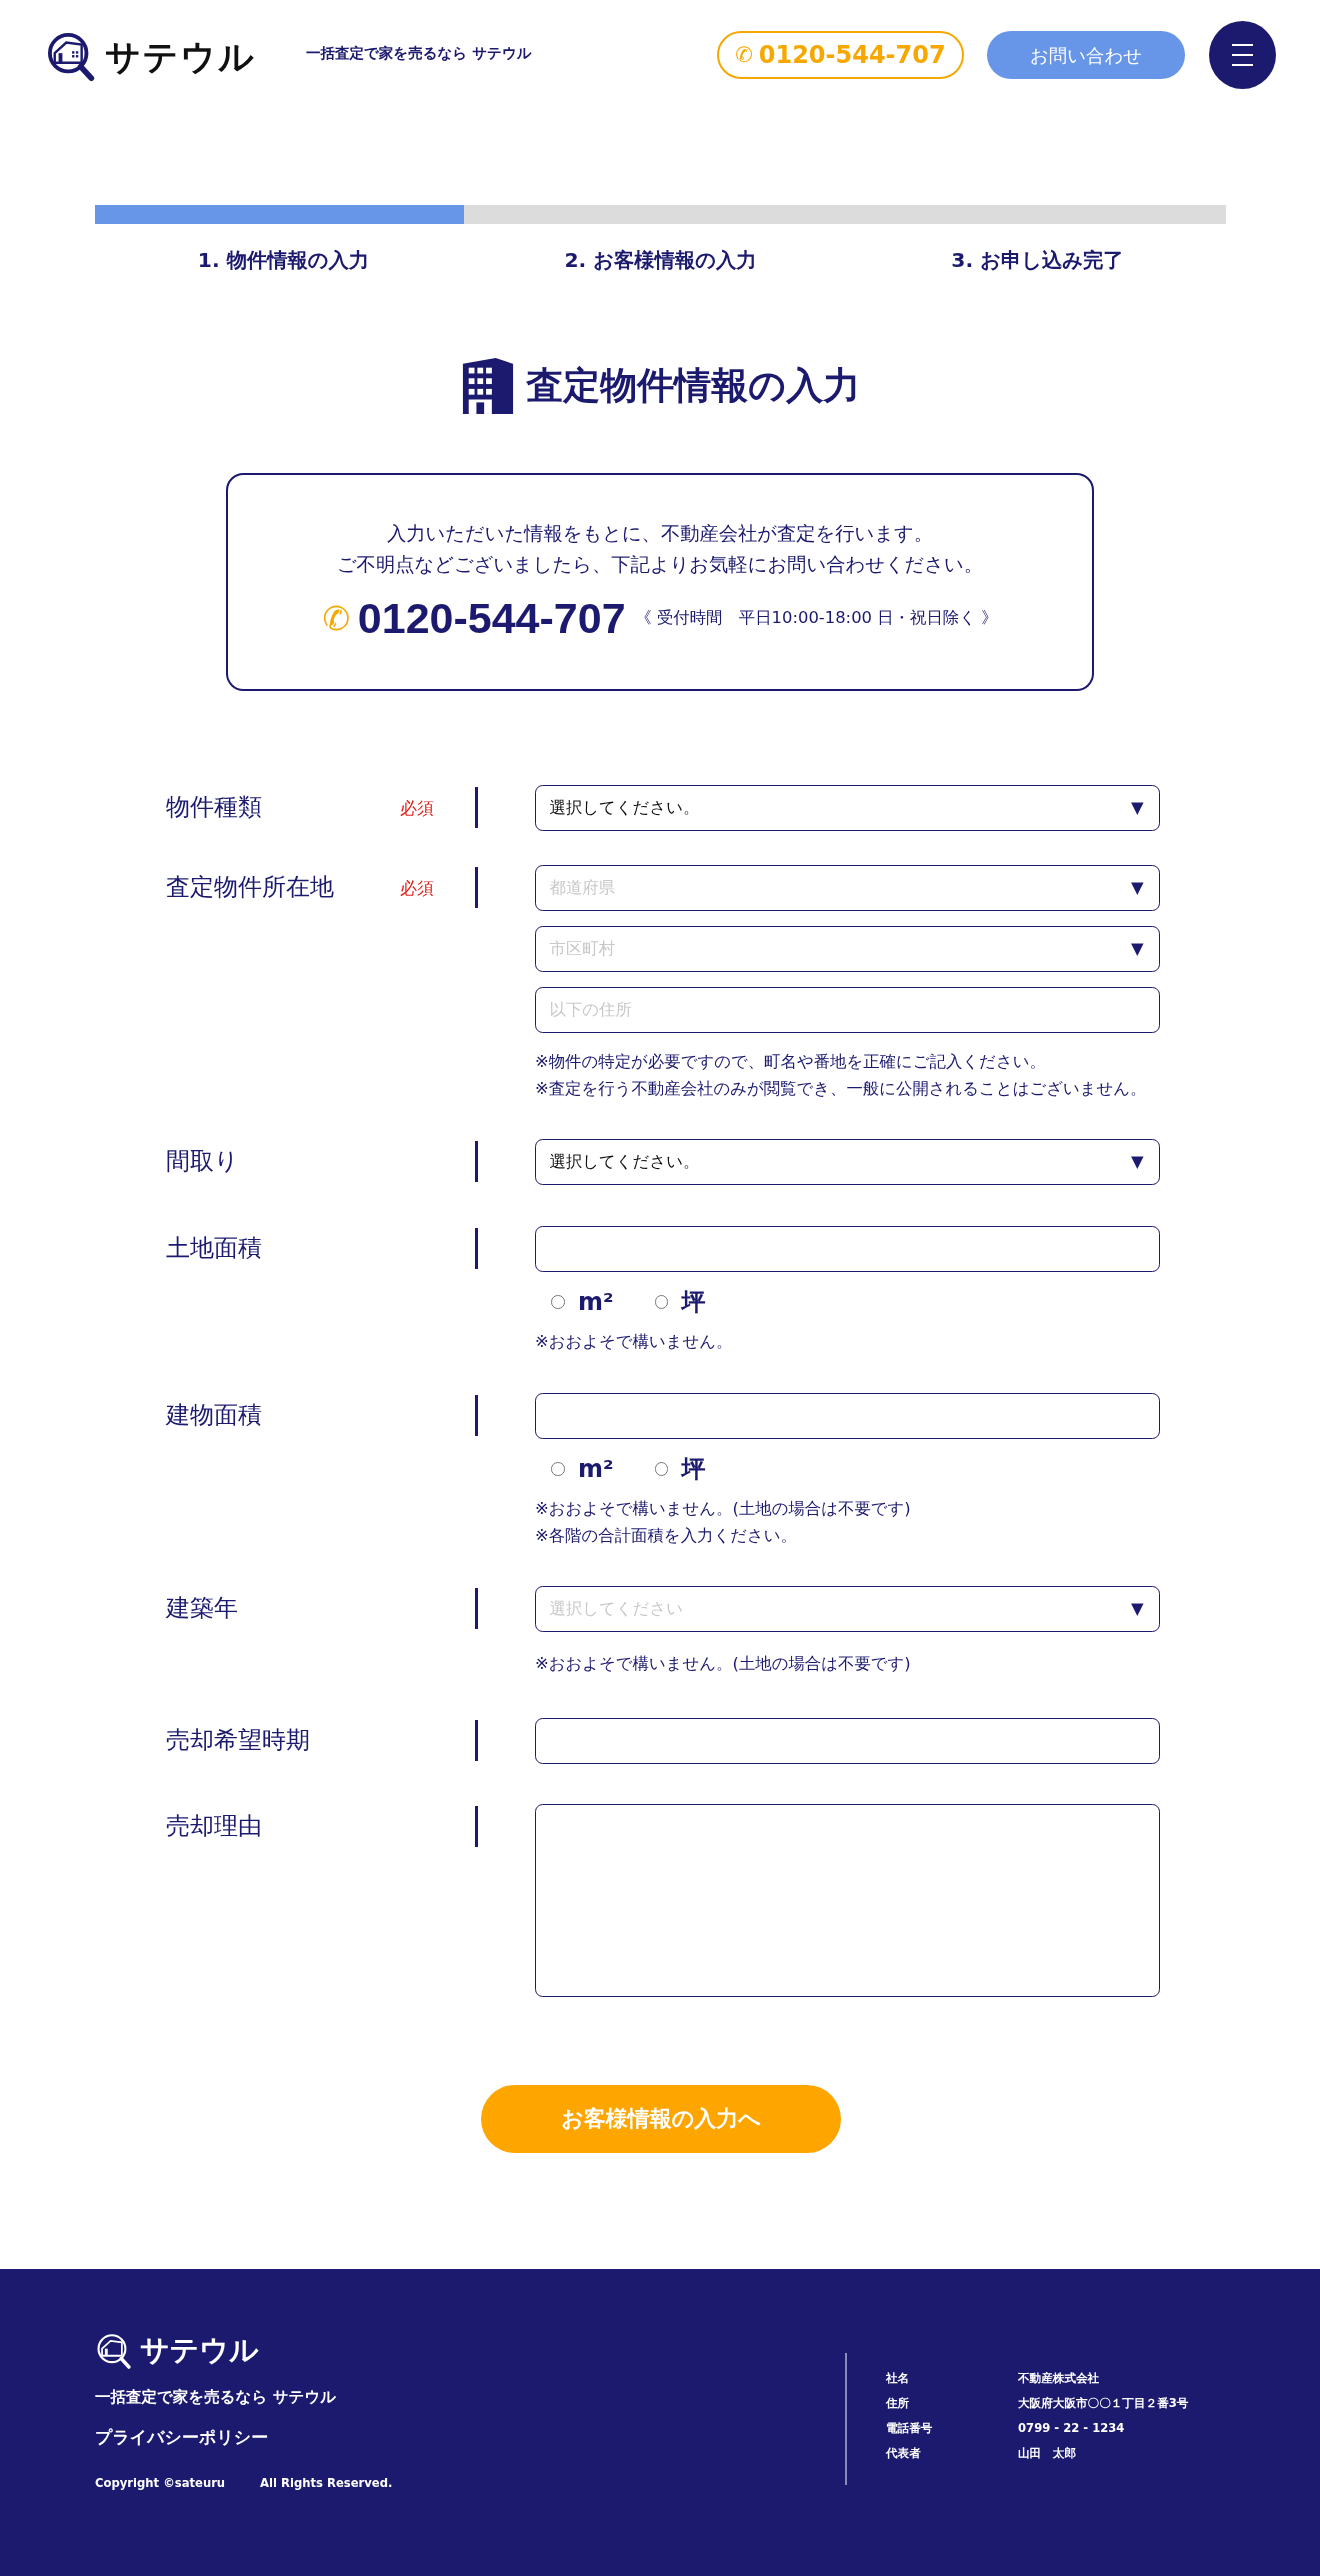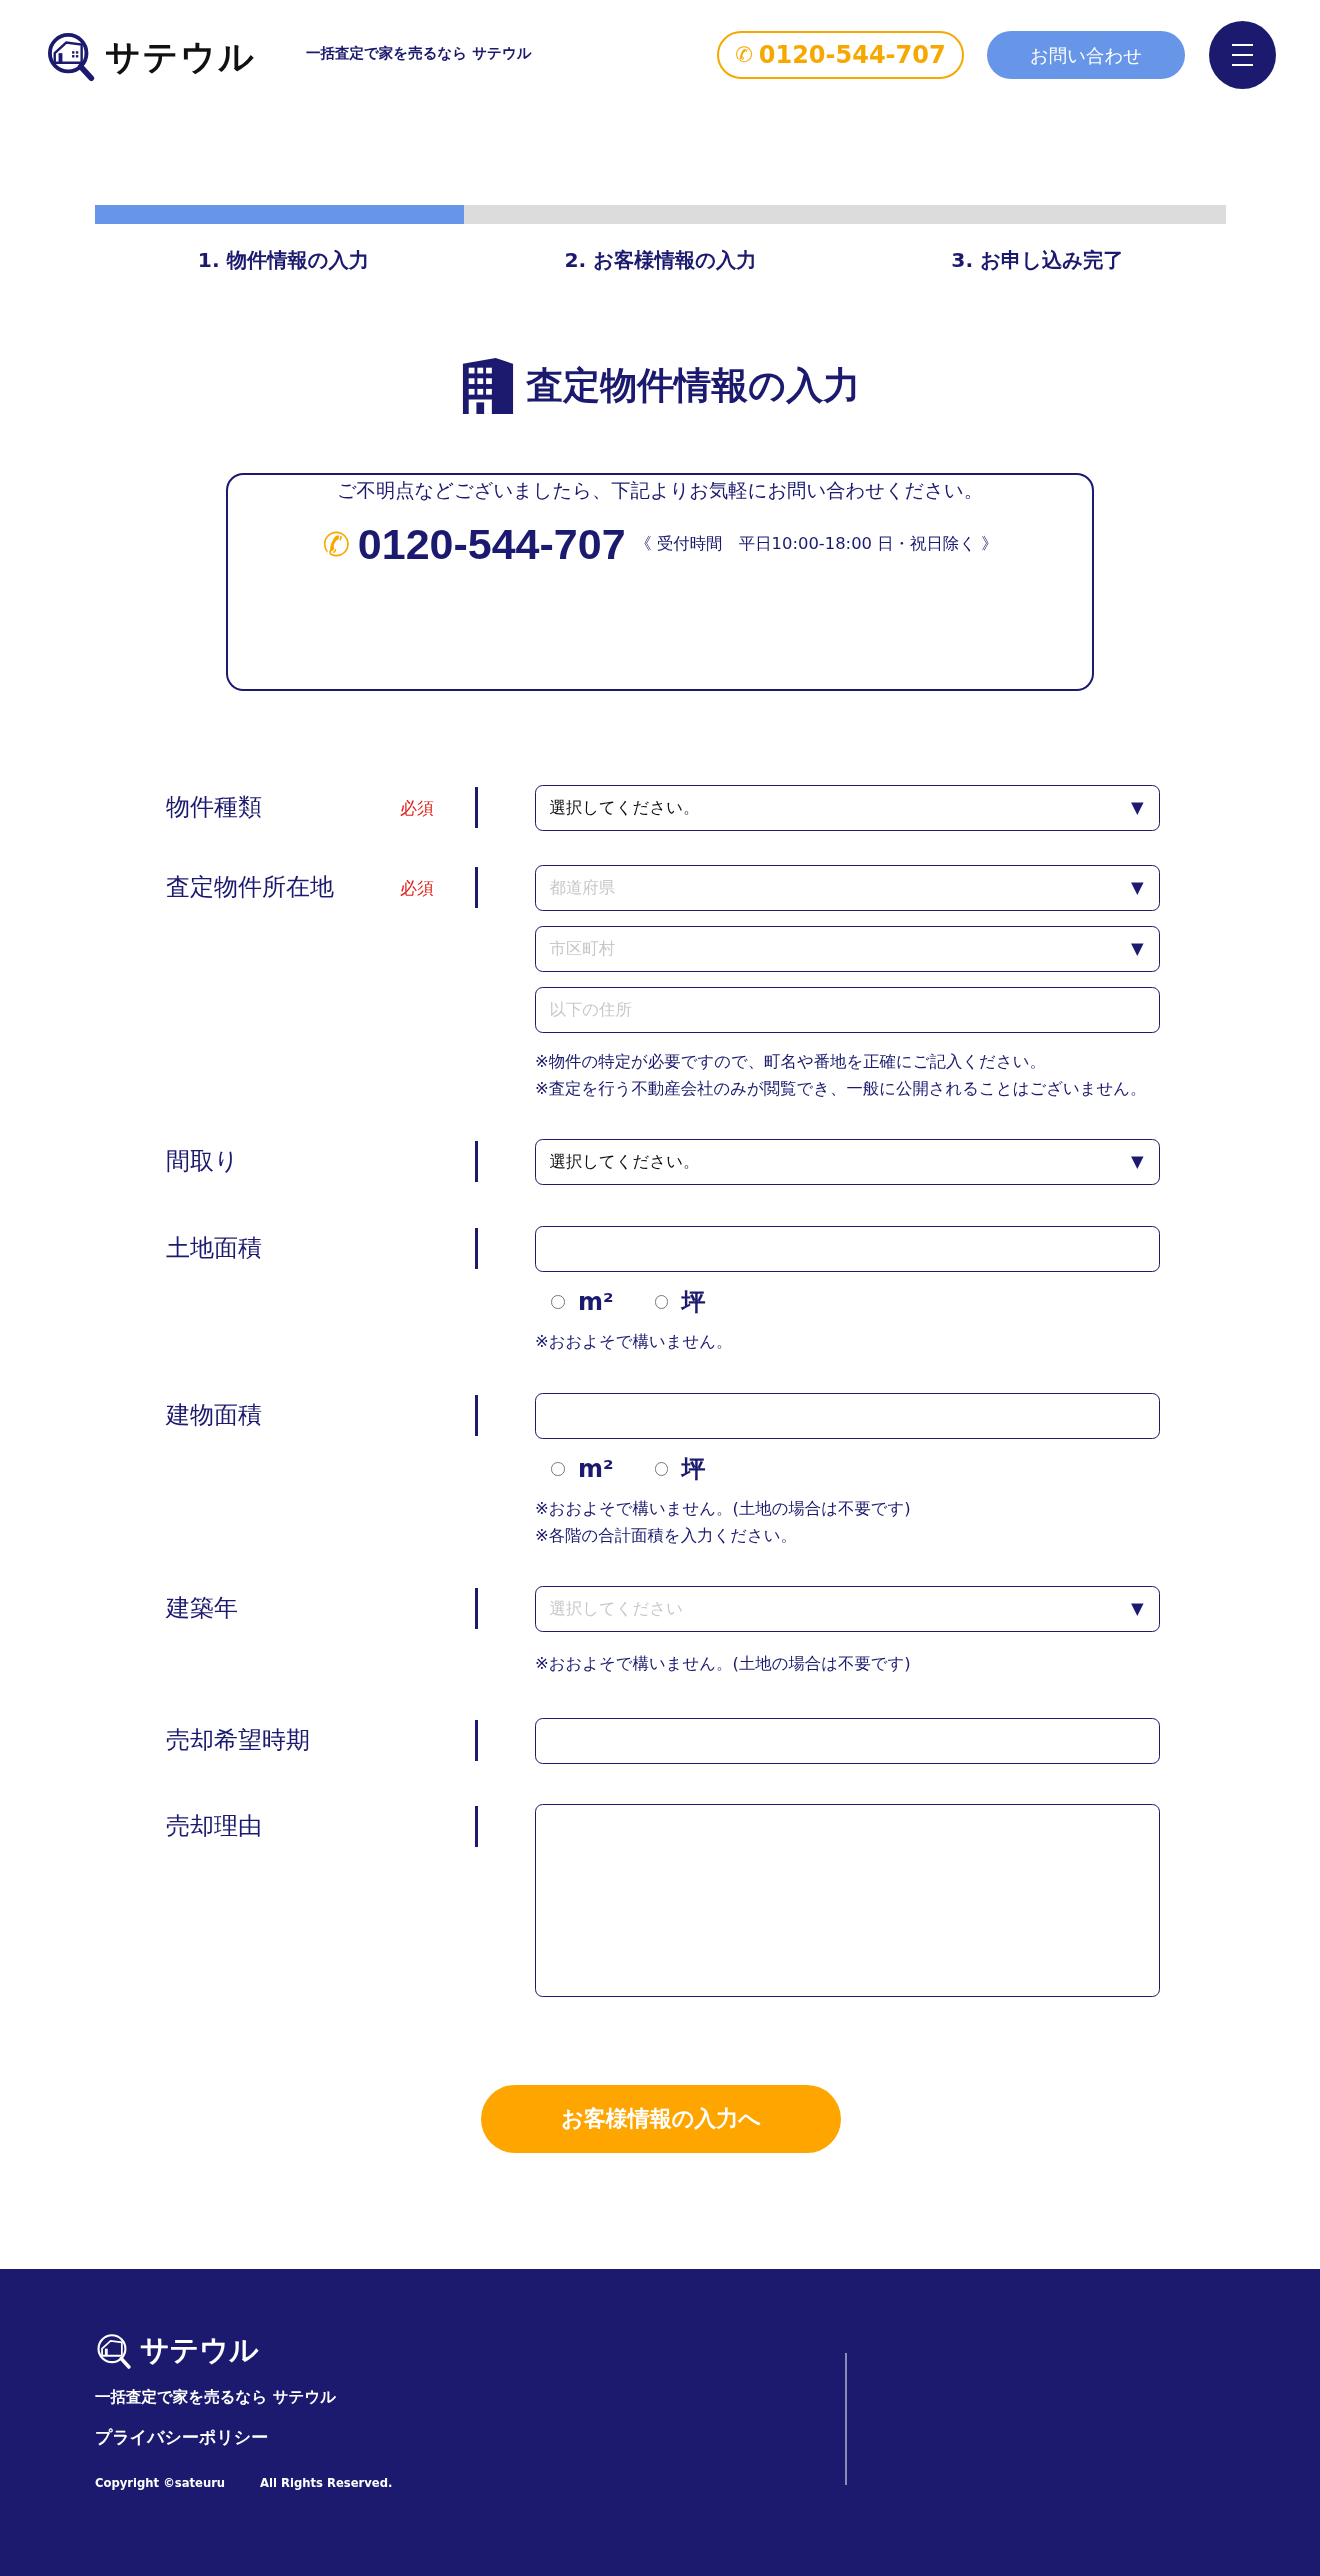--- a/index.html
+++ b/index.html
@@ -124,20 +124,21 @@
         <rect x="17" y="34" width="6" height="6"></rect>
         <rect x="26" y="34" width="6" height="6"></rect>
       <rect x="8" y="45" width="24" height="15"></rect>
     </g>
     <rect x="16" y="48" width="8" height="12" fill="#1b1a6e"></rect>
   </svg>
   <h1>査定物件情報の入力</h1>
 </div>
 
 <div class="info-box">
+  <div class="line l1">入力いただいた情報をもとに、不動産会社が査定を行います。</div>
   <div class="line">ご不明点などございましたら、下記よりお気軽にお問い合わせください。</div>
   <div class="tel-row">
     <span class="ph">✆</span>
     <span class="num">0120-544-707</span>
     <span class="hours">《 受付時間　平日10:00-18:00 日・祝日除く 》</span>
   </div>
 </div>
 
 <div class="row" style="top:785px;">
   <div class="label" style="top:5.8px;">物件種類</div>
@@ -249,14 +250,32 @@
       <rect x="14" y="22" width="4" height="10" fill="#fff"></rect>
     </svg>
     <span class="t">サテウル</span>
   </div>
   <div class="f-tag">一括査定で家を売るなら サテウル</div>
   <a class="f-privacy">プライバシーポリシー</a>
   <div class="f-copy">
     <span>Copyright ©sateuru</span><span>All Rights Reserved.</span>
   </div>
   <div class="f-vline"></div>
+  <div class="f-info">
+    <div class="r">
+        <span class="k">社名</span>
+        <span>不動産株式会社</span>
+      </div>
+    <div class="r">
+        <span class="k">住所</span>
+        <span>大阪府大阪市〇〇１丁目２番3号</span>
+      </div>
+    <div class="r">
+        <span class="k">電話番号</span>
+        <span>0799 - 22 - 1234</span>
+      </div>
+    <div class="r">
+        <span class="k">代表者</span>
+        <span>山田　太郎</span>
+      </div>
+  </div>
 </footer>
 
 
 </body></html>

